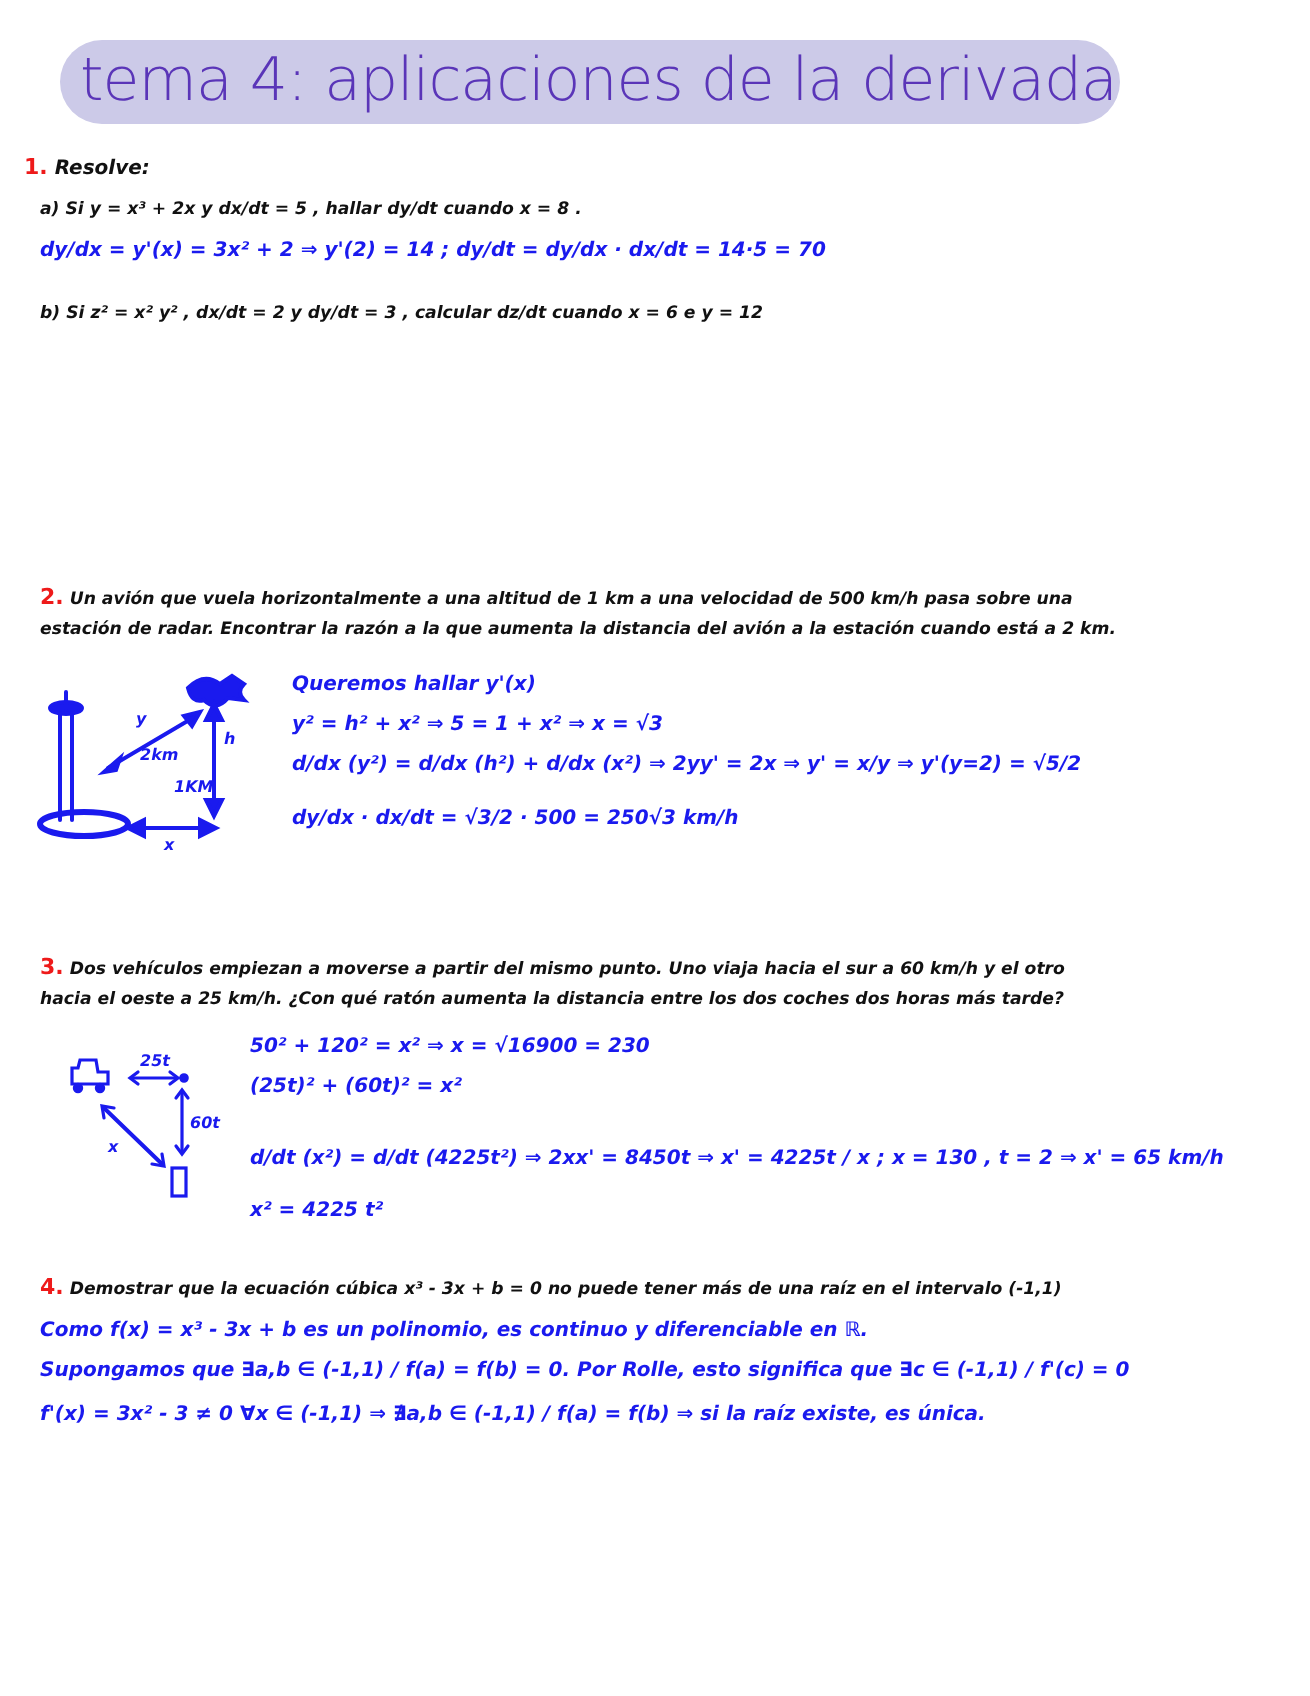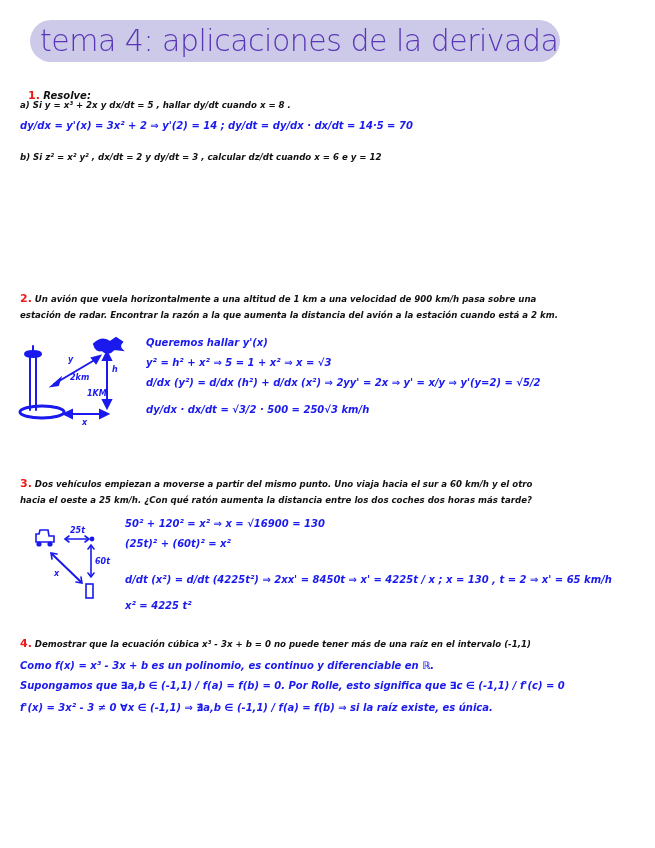--- a/index.html
+++ b/index.html
@@ -15,31 +15,31 @@
   .black { color:#111111; font-weight:bold; font-style:italic; font-size:8.6px; }
   .blue { color:#1a1aee; font-weight:bold; font-style:italic; font-size:10px; }
   svg { position:absolute; overflow:visible; }
 </style>
 </head>
 <body>
 
 <div class="title-pill"></div>
 <div class="title-text">tema 4: aplicaciones de la derivada</div>
 
-<div class="abs" style="left:28px;top:77px;font-size:11px;margin-top:12px;">
+<div class="abs" style="left:12px;top:77px;font-size:11px;">
   <span class="num">1.</span>
   <span class="black" style="font-size:10px;">Resolve:</span>
 </div>
 <div class="abs black" style="left:20px;top:100px;">a) Si y = x³ + 2x  y dx/dt = 5 , hallar dy/dt cuando x = 8 .</div>
 <div class="abs blue" style="left:20px;top:120px;">dy/dx = y'(x) = 3x² + 2 ⇒ y'(2) = 14   ;   dy/dt = dy/dx · dx/dt = 14·5 = 70</div>
 <div class="abs black" style="left:20px;top:152px;">b) Si z² = x² y² , dx/dt = 2  y  dy/dt = 3 , calcular dz/dt cuando x = 6 e y = 12</div>
 
 <div class="abs black" style="left:20px;top:292px;">
   <span class="num" style="font-style:normal;font-size:11px;">2.</span>
-  <span>Un avión que vuela horizontalmente a una altitud de 1 km a una velocidad de 900 km/h pasa sobre una</span>
+  <span>Un avión que vuela horizontalmente a una altitud de 1 km a una velocidad de 500 km/h pasa sobre una</span>
 </div>
 <div class="abs black" style="left:20px;top:310px;">estación de radar. Encontrar la razón a la que aumenta la distancia del avión a la estación cuando está a 2 km.</div>
 
 <svg style="left:12px;top:332px;" width="140" height="95">
   <g stroke="#1a1aee" fill="#1a1aee" stroke-width="2" stroke-linecap="round">
 
     <line x1="18" y1="22" x2="18" y2="78"></line>
     <line x1="24" y1="22" x2="24" y2="78"></line>
     <ellipse cx="21" cy="22" rx="8" ry="3"></ellipse>
     <line x1="21" y1="14" x2="21" y2="22"></line>
@@ -101,21 +101,21 @@
 
     <rect x="56" y="66" width="7" height="14"></rect>
   </g>
   <g fill="#1a1aee" font-family="DejaVu Sans, sans-serif" font-size="8" font-weight="bold" font-style="italic">
     <text x="40" y="15">25t</text>
     <text x="65" y="46">60t</text>
     <text x="24" y="58">x</text>
   </g>
 </svg>
 
-<div class="abs blue" style="left:125px;top:518px;">50² + 120² = x² ⇒ x = √16900 = 130</div>
+<div class="abs blue" style="left:125px;top:518px;">50² + 120² = x² ⇒ x = √16900 = 230</div>
 <div class="abs blue" style="left:125px;top:538px;">(25t)² + (60t)² = x²</div>
 <div class="abs blue" style="left:125px;top:556px;margin-top:44px;">x² = 4225 t²</div>
 <div class="abs blue" style="left:125px;top:574px;">d/dt (x²) = d/dt (4225t²) ⇒ 2xx' = 8450t ⇒ x' = 4225t / x ; x = 130 , t = 2 ⇒ x' = 65 km/h</div>
 
 <div class="abs black" style="left:20px;top:637px;">
   <span class="num" style="font-style:normal;font-size:11px;">4.</span>
   <span>Demostrar que la ecuación cúbica x³ - 3x + b = 0 no puede tener más de una raíz en el intervalo (-1,1)</span>
 </div>
 <div class="abs blue" style="left:20px;top:660px;">Como f(x) = x³ - 3x + b es un polinomio, es continuo y diferenciable en ℝ.</div>
 <div class="abs blue" style="left:20px;top:680px;">Supongamos que ∃a,b ∈ (-1,1) / f(a) = f(b) = 0. Por Rolle, esto significa que ∃c ∈ (-1,1) / f'(c) = 0</div>

